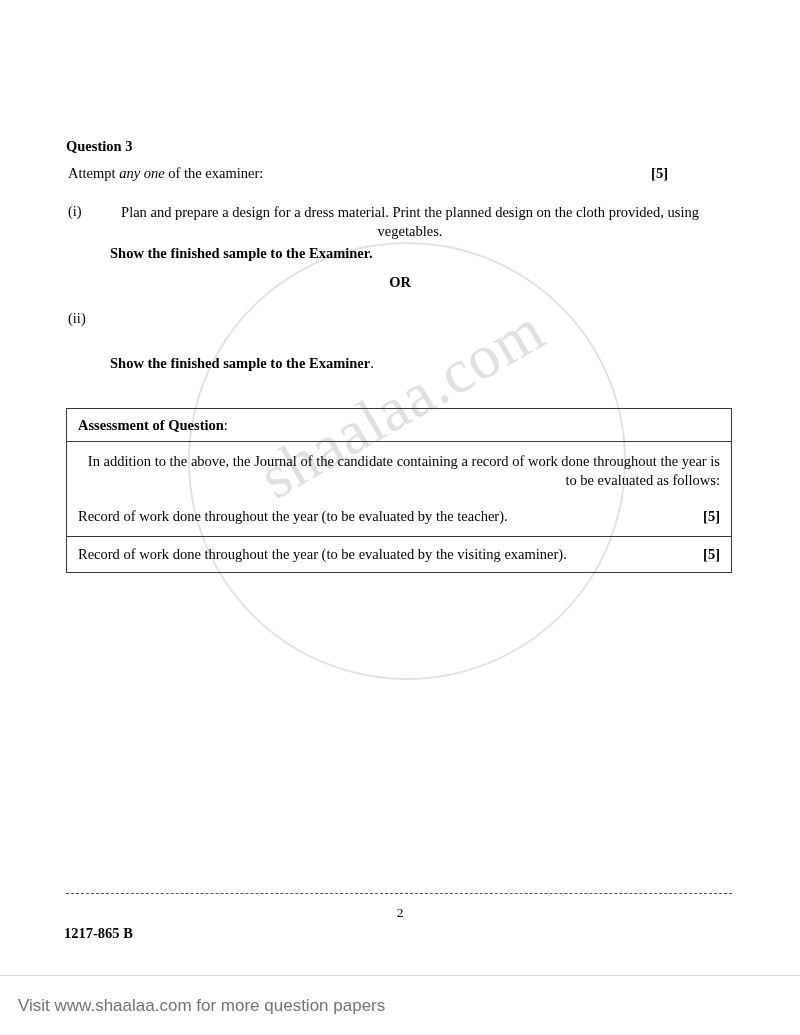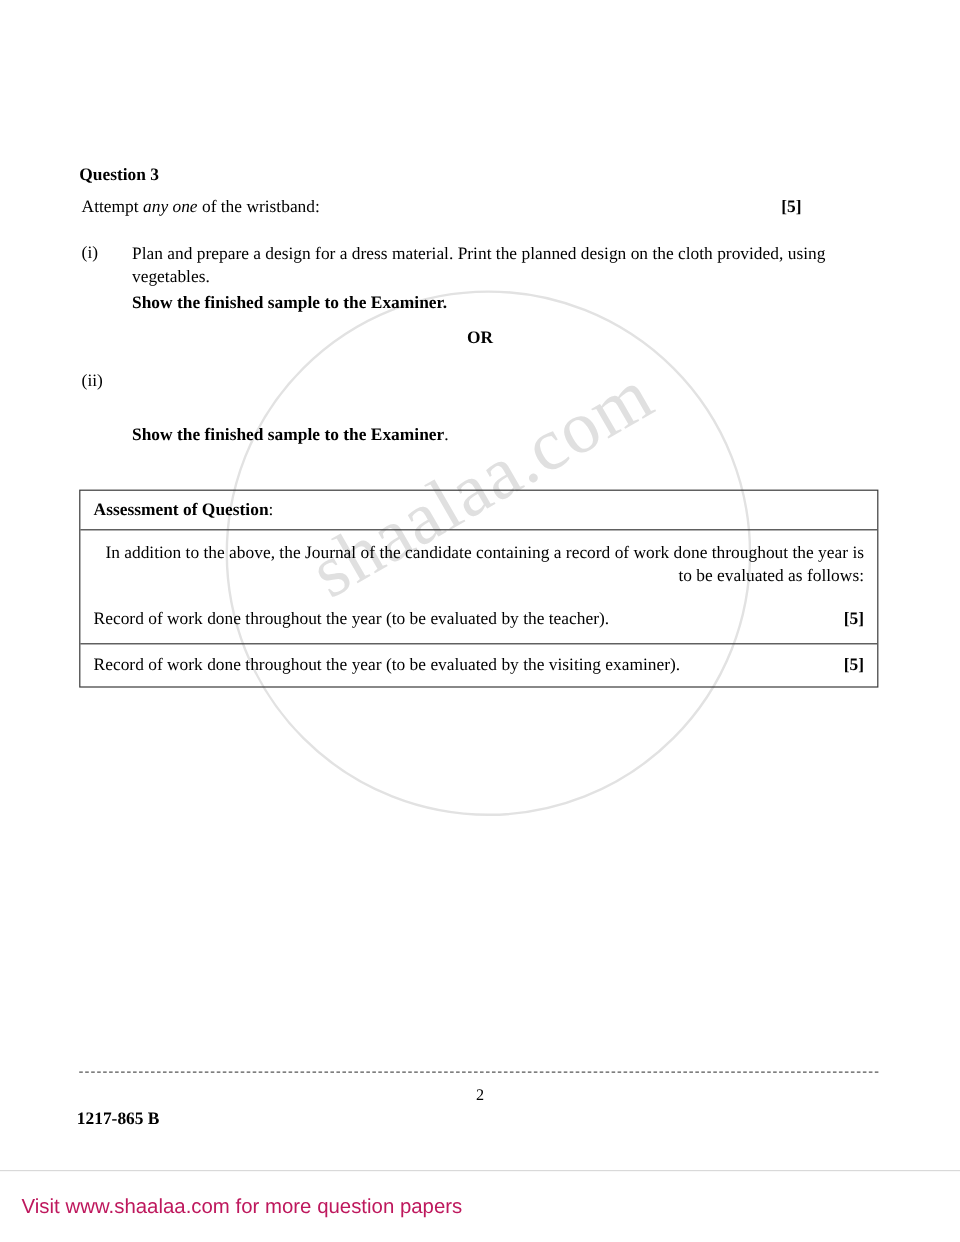--- a/index.html
+++ b/index.html
@@ -86,20 +86,21 @@
     right: 68px;
     top: 165px;
     font-size: 14.5px;
     font-weight: bold;
   }
 
   .item {
     position: absolute;
     font-size: 14.5px;
     line-height: 1.28;
+    text-align: center;
   }
   .item-num {
     position: absolute;
     font-size: 14.5px;
   }
 
   .item-i { left: 110px; top: 203px; width: 600px; }
   .item-i-num { left: 68px; top: 203px; }
 
   .show-1 {
@@ -204,40 +205,40 @@
     width: 800px;
     height: 60px;
     background: #ffffff;
     border-top: 1px solid #d9d9d9;
     display: flex;
     align-items: center;
     padding-left: 18px;
     box-sizing: border-box;
     font-family: "Liberation Sans", sans-serif;
     font-size: 17px;
-    color: #be185d;
+    color: #737373;
     z-index: 20;
   }
 </style>
 </head>
 <body>
 
 <div class="page">
 
   <div class="watermark-wrap">
     <div class="watermark-circle"></div>
     <div class="watermark-text">shaalaa.com</div>
   </div>
 
   <div class="content">
 
     <div class="q-title">Question 3</div>
 
     <div class="attempt-line">
-      <span>Attempt </span><i>any one</i><span> of the wristband:</span>
+      <span>Attempt </span><i>any one</i><span> of the examiner:</span>
     </div>
     <div class="marks-5-top">[5]</div>
 
     <div class="item-num item-i-num">(i)</div>
     <div class="item item-i">Plan and prepare a design for a dress material.  Print the planned design on the cloth provided, using vegetables.</div>
     <div class="show-1">Show the finished sample to the Examiner.</div>
 
     <div class="or-label">OR</div>
 
     <div class="item-num item-ii-num">(ii)</div>

